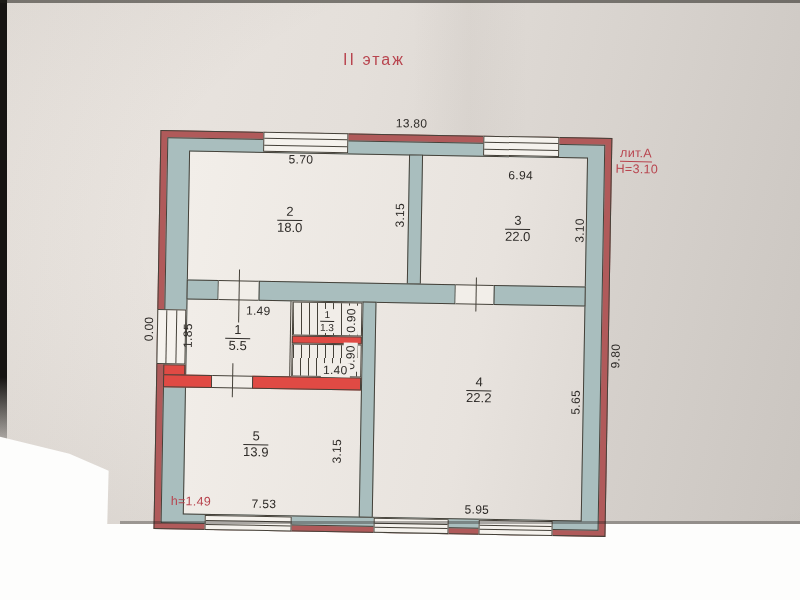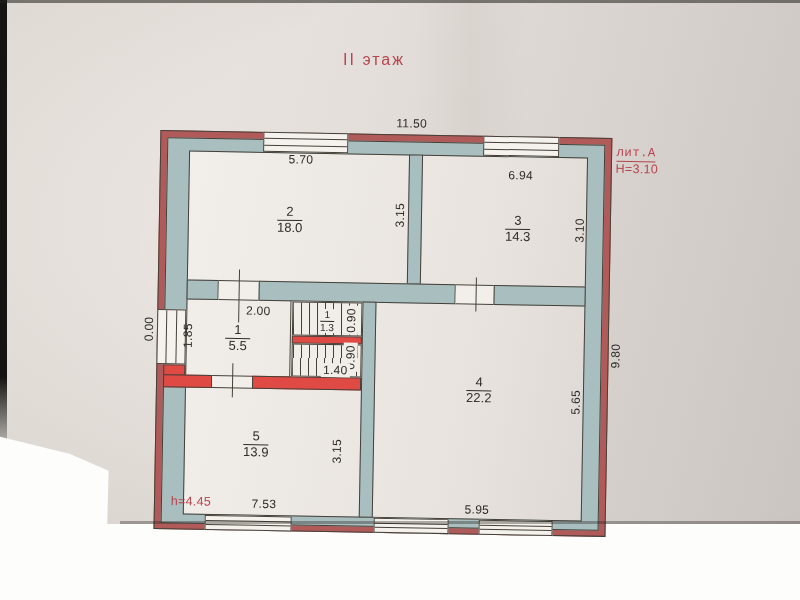--- a/index.html
+++ b/index.html
@@ -28,21 +28,21 @@
   .win-v{flex-direction:row;justify-content:space-evenly;}
   .win-v i{display:block;width:1px;background:var(--line,#454139);}
   .stairs{background-color:#f1ede8;
     background-image:repeating-linear-gradient(90deg,var(--line,#454139) 0 1px,rgba(0,0,0,0) 1px 8px);}
   .vline,.tick{position:absolute;width:1px;background:var(--line,#454139);}
   .dim{position:absolute;transform:translate(-50%,-50%);font-size:12px;letter-spacing:0.3px;
     color:var(--ink,#2e2b28);white-space:nowrap;line-height:1;}
   .dim.v{transform:translate(-50%,-50%) rotate(-90deg);}
   .dim.bg{background:#f1ede8;padding:1px 2px;}
   .dim.red{color:var(--red-text,#bb4350);font-size:12.5px;}
-  .dim.u{border-bottom:1px solid currentColor;padding-bottom:1px;font-family:Liberation Mono, monospace;}
+  .dim.u{border-bottom:1px solid currentColor;padding-bottom:1px;}
   .room-label{position:absolute;transform:translate(-50%,-50%);display:flex;flex-direction:column;
     align-items:center;color:var(--ink,#2e2b28);font-size:13px;line-height:1.15;}
   .room-label .rnum{border-bottom:1px solid var(--ink,#2e2b28);padding:0 9px;}
   .room-label.small{font-size:10px;background:#f1ede8;padding:0 2px;}
   .room-label.small .rnum{padding:0 4px;}
   
   .edge-left{position:absolute;left:0;top:0;width:7px;height:460px;
     background:linear-gradient(#161412 82%,rgba(22,20,18,0));}
   .edge-right{position:absolute;right:0;top:0;width:9px;height:600px;
     background:linear-gradient(90deg,#45403a,#211e1b);}
@@ -110,59 +110,59 @@
       <div class="tick" style="left:83px;top:142px;height:53px"></div>
       <div class="tick" style="left:320px;top:146px;height:34px"></div>
       <div class="tick" style="left:78px;top:236px;height:34px"></div>
 
       <div class="room-label" style="left:133px;top:92px">
         <span class="rnum">2</span>
         <span class="rarea">18.0</span>
       </div>
       <div class="room-label" style="left:361px;top:97px">
         <span class="rnum">3</span>
-        <span class="rarea">14.3</span>
+        <span class="rarea">22.0</span>
       </div>
       <div class="room-label" style="left:83px;top:211px">
         <span class="rnum">1</span>
         <span class="rarea">5.5</span>
       </div>
       <div class="room-label" style="left:325px;top:259px">
         <span class="rnum">4</span>
         <span class="rarea">22.2</span>
       </div>
       <div class="room-label" style="left:103px;top:317px">
         <span class="rnum">5</span>
         <span class="rarea">13.9</span>
       </div>
       <div class="room-label small" style="left:172px;top:192px">
         <span class="rnum">1</span>
         <span class="rarea">1.3</span>
       </div>
 
-      <span class="dim" style="left:253px;top:-7px">11.50</span>
+      <span class="dim" style="left:253px;top:-7px">13.80</span>
       <span class="dim" style="left:143px;top:31px">5.70</span>
       <span class="dim" style="left:363px;top:43px">6.94</span>
       <span class="dim v" style="left:243px;top:85px">3.15</span>
       <span class="dim v" style="left:423px;top:97px">3.10</span>
-      <span class="dim" style="left:103px;top:183px">2.00</span>
+      <span class="dim" style="left:103px;top:183px">1.49</span>
       <span class="dim v" style="left:33px;top:209px">1.85</span>
       <span class="dim v" style="left:-6px;top:203px">0.00</span>
       <span class="dim v bg" style="left:196px;top:191px">0.90</span>
       <span class="dim v bg" style="left:196px;top:228px">0.90</span>
       <span class="dim bg" style="left:181px;top:241px">1.40</span>
       <span class="dim v" style="left:422px;top:269px">5.65</span>
       <span class="dim v" style="left:461px;top:222px">9.80</span>
       <span class="dim v" style="left:184px;top:322px">3.15</span>
       <span class="dim" style="left:112px;top:376px">7.53</span>
       <span class="dim" style="left:325px;top:378px">5.95</span>
 
       <span class="dim red u" style="left:478px;top:20px">лит.А</span>
       <span class="dim red" style="left:479px;top:35px">H=3.10</span>
-      <span class="dim red" style="left:39px;top:375px">h=4.45</span>
+      <span class="dim red" style="left:39px;top:375px">h=1.49</span>
     </div>
 
     <div class="edge-left"></div>
     <div class="edge-right"></div>
     <div class="edge-top"></div>
     <div class="edge-bottom"></div>
     <div class="white-corner"></div>
   </div>
 </div>
 

